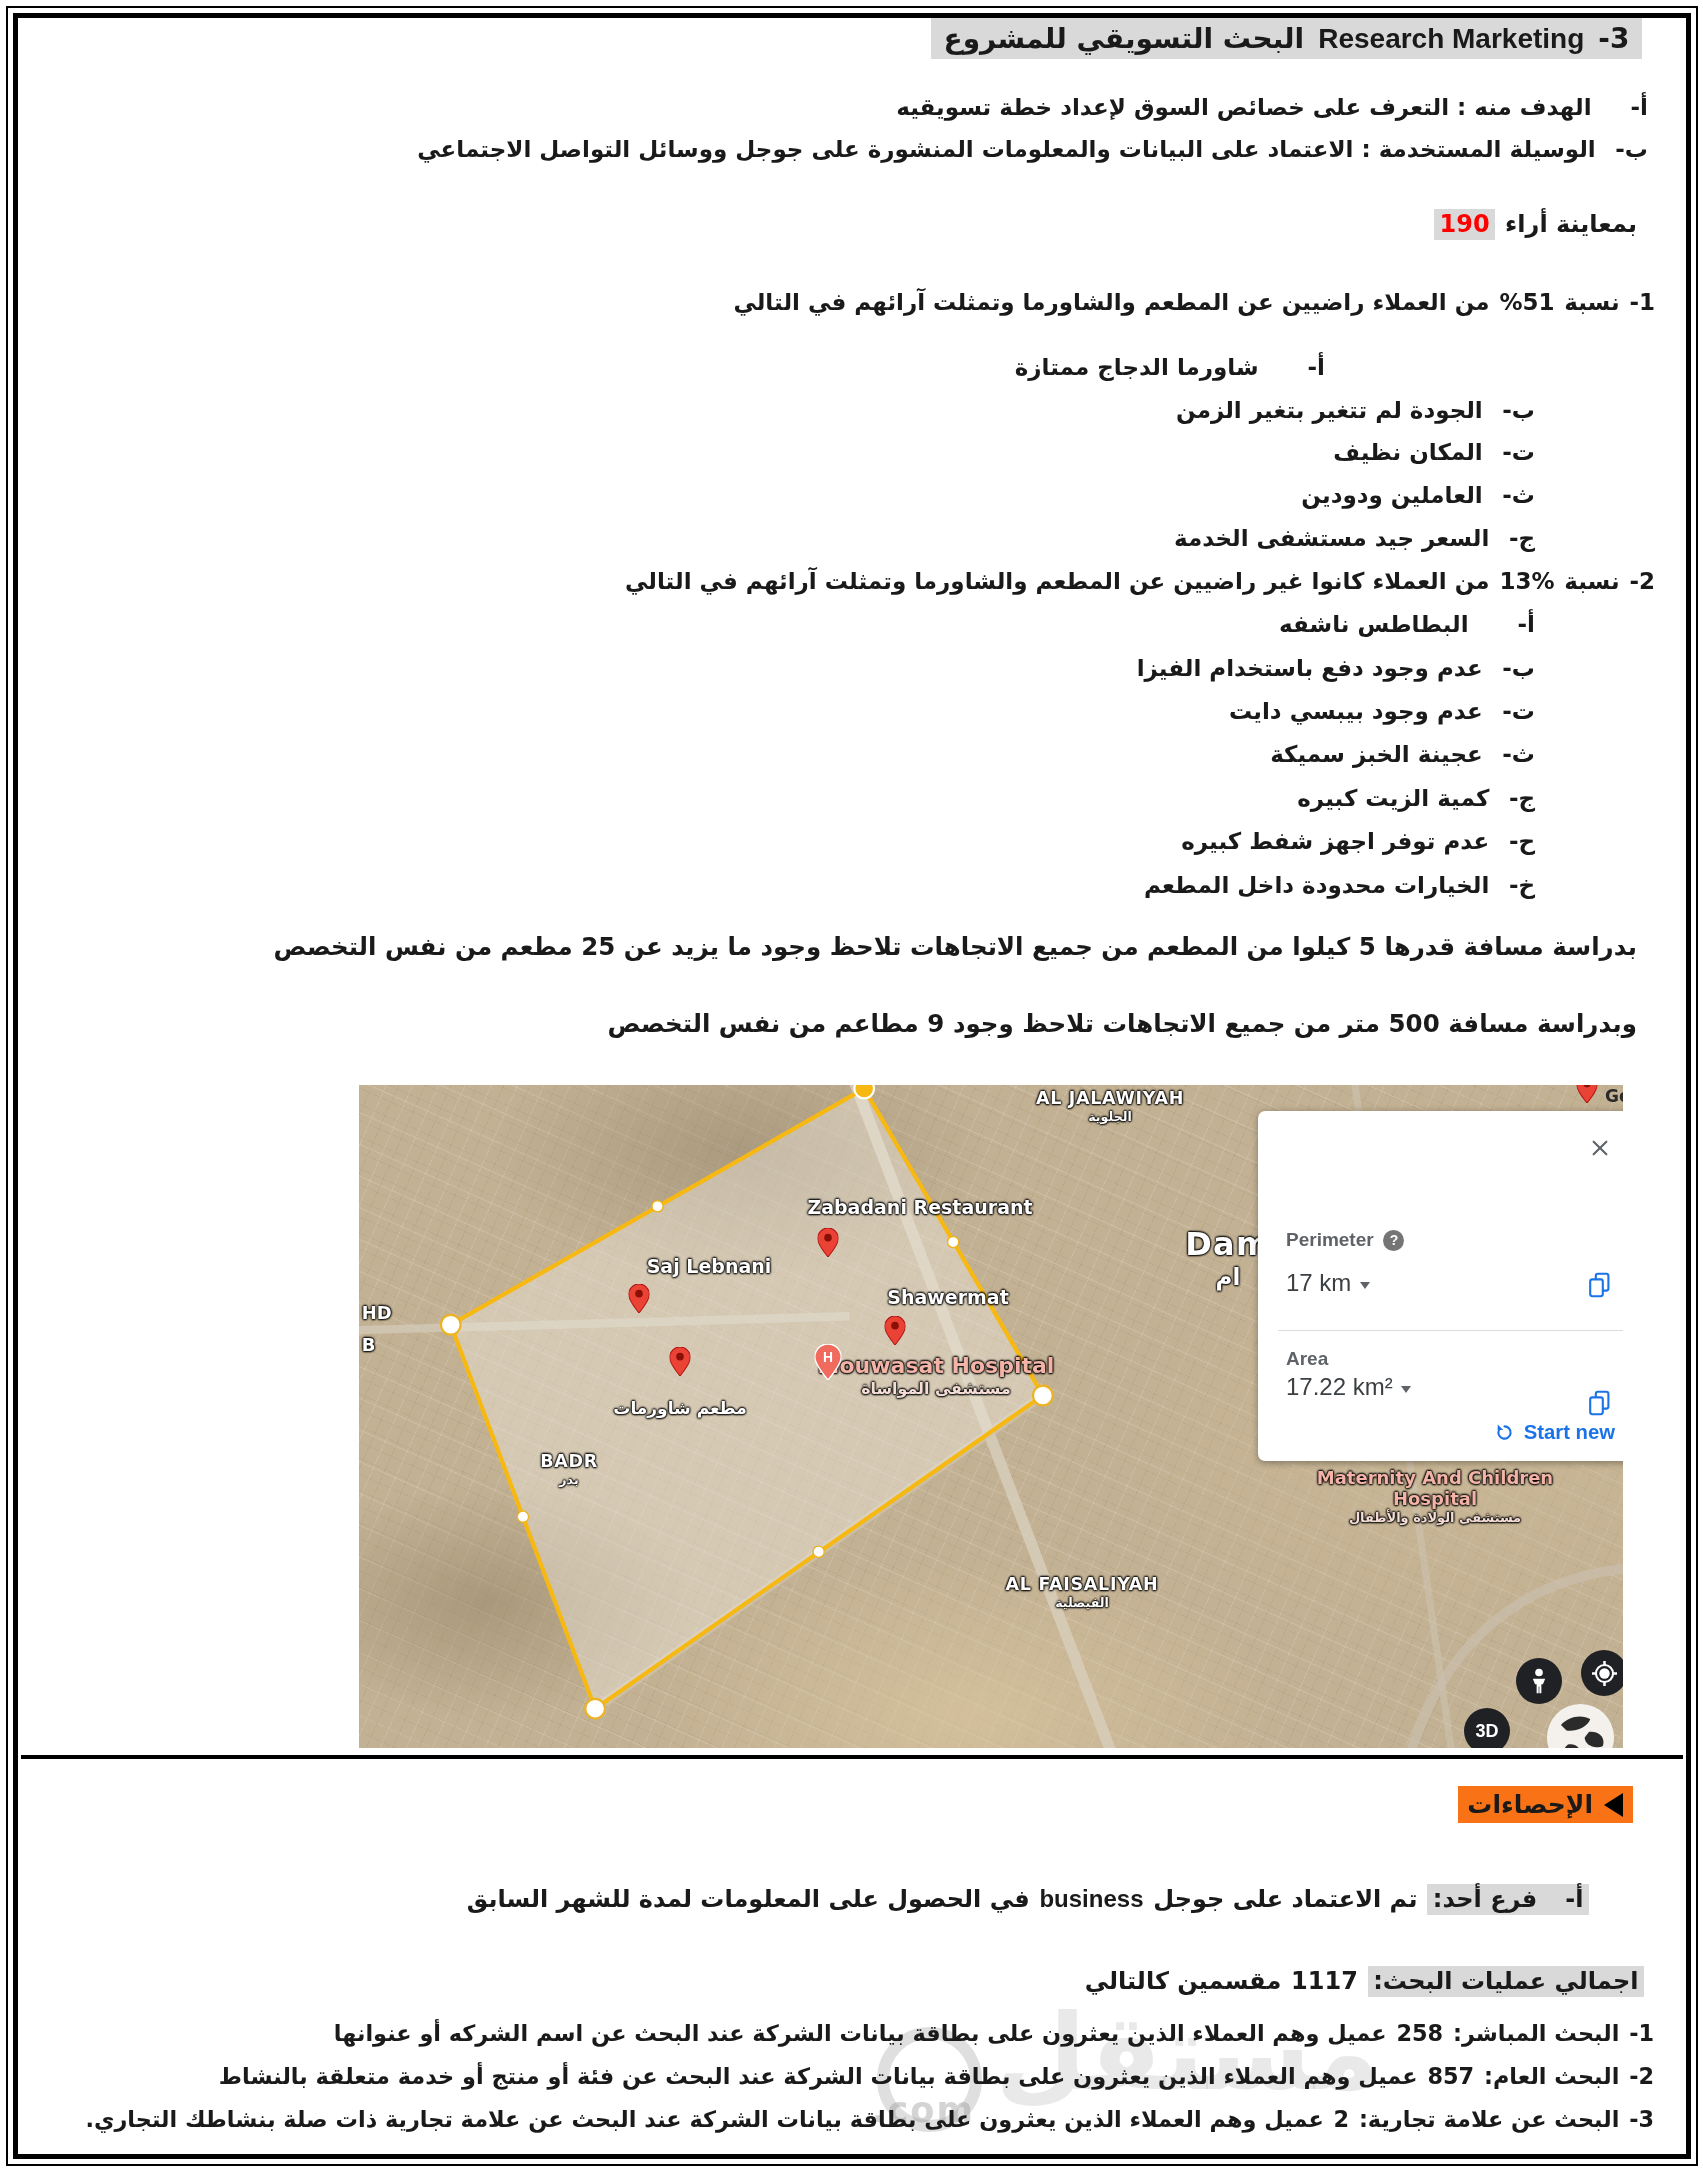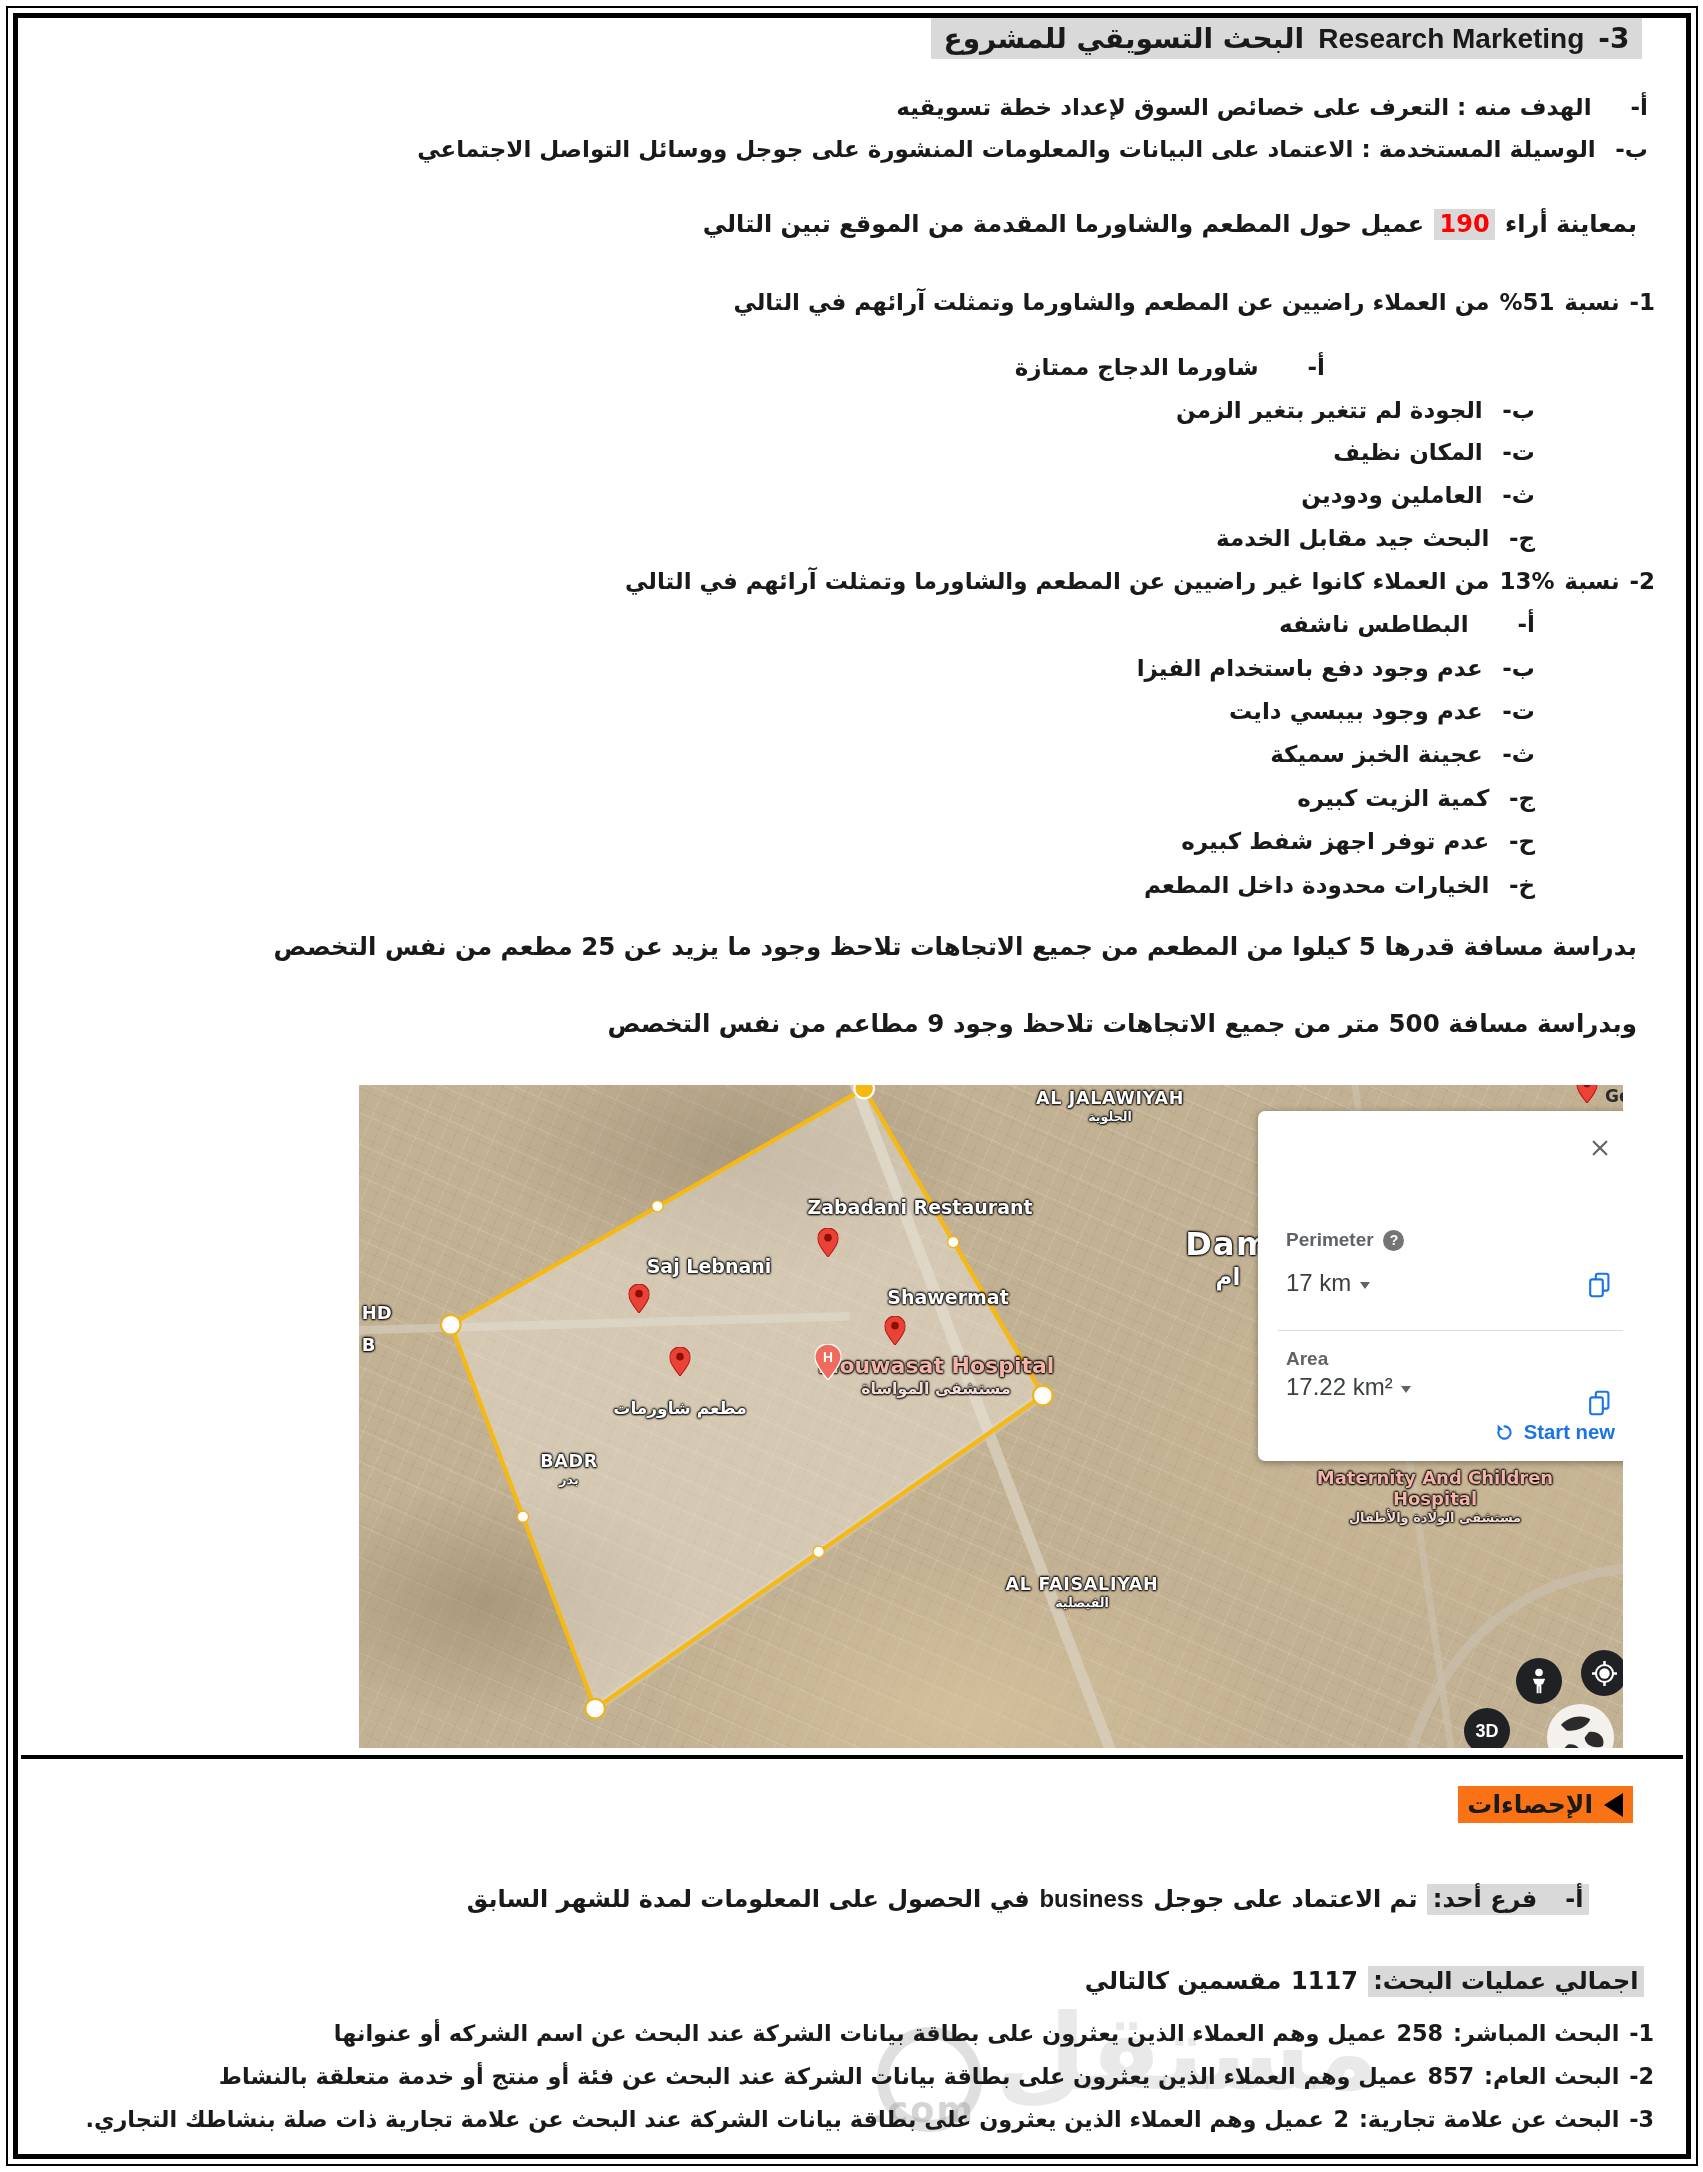--- a/index.html
+++ b/index.html
@@ -93,21 +93,20 @@
   <span>الهدف منه : التعرف على خصائص السوق لإعداد خطة تسويقيه</span>
 </div>
 <div class="line f33 g28" style="top:136px;right:56px">
   <span>ب-</span>
   <span>الوسيلة المستخدمة : الاعتماد على البيانات والمعلومات المنشورة على جوجل ووسائل التواصل الاجتماعي</span>
 </div>
 
 <div class="line f34 g14" style="top:209px;right:67px">
   <span>بمعاينة أراء</span>
   <span class="hl red ltr">190</span>
-  <span>عميل حول المطعم والشاورما المقدمة من الموقع تبين التالي</span>
 </div>
 
 <div class="line f33 g14" style="top:289px;right:49px">
   <span class="ltr">-1</span>
   <span>نسبة</span>
   <span class="ltr">%51</span>
   <span>من العملاء راضيين عن المطعم والشاورما وتمثلت آرائهم في التالي</span>
 </div>
 <div class="line f33 g70" style="top:354px;right:379px">
   <span>أ-</span>
@@ -120,21 +119,21 @@
 <div class="line f33 g28" style="top:439px;right:169px">
   <span>ت-</span>
   <span>المكان نظيف</span>
 </div>
 <div class="line f33 g28" style="top:482px;right:169px">
   <span>ث-</span>
   <span>العاملين ودودين</span>
 </div>
 <div class="line f33 g28" style="top:525px;right:169px">
   <span>ج-</span>
-  <span>البحث جيد مقابل الخدمة</span>
+  <span>السعر جيد مستشفى الخدمة</span>
 </div>
 
 <div class="line f33 g14" style="top:568px;right:49px">
   <span class="ltr">-2</span>
   <span>نسبة</span>
   <span class="ltr">13%</span>
   <span>من العملاء كانوا غير راضيين عن المطعم والشاورما وتمثلت آرائهم في التالي</span>
 </div>
 <div class="line f33 g70" style="top:611px;right:169px">
   <span>أ-</span>

